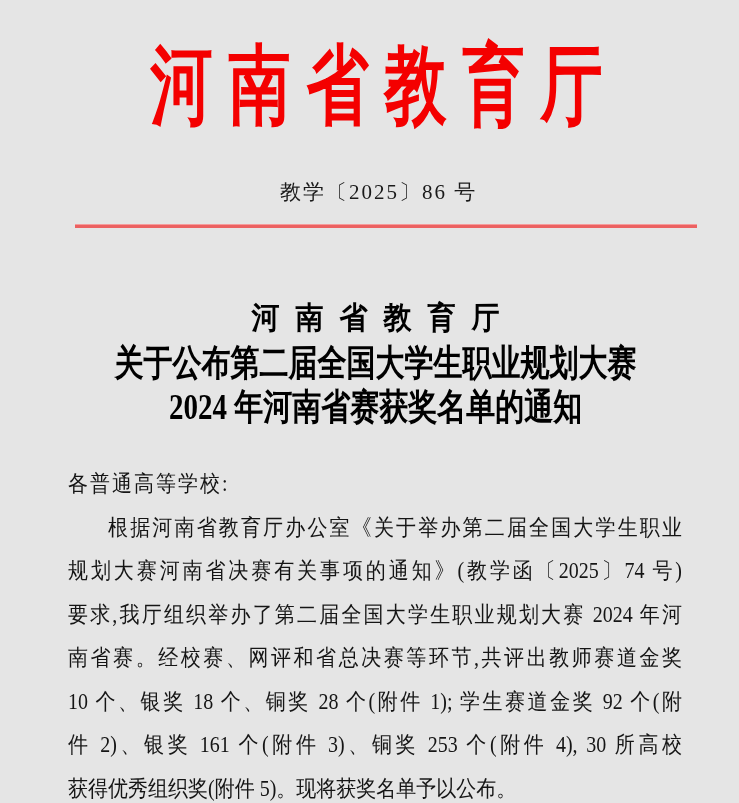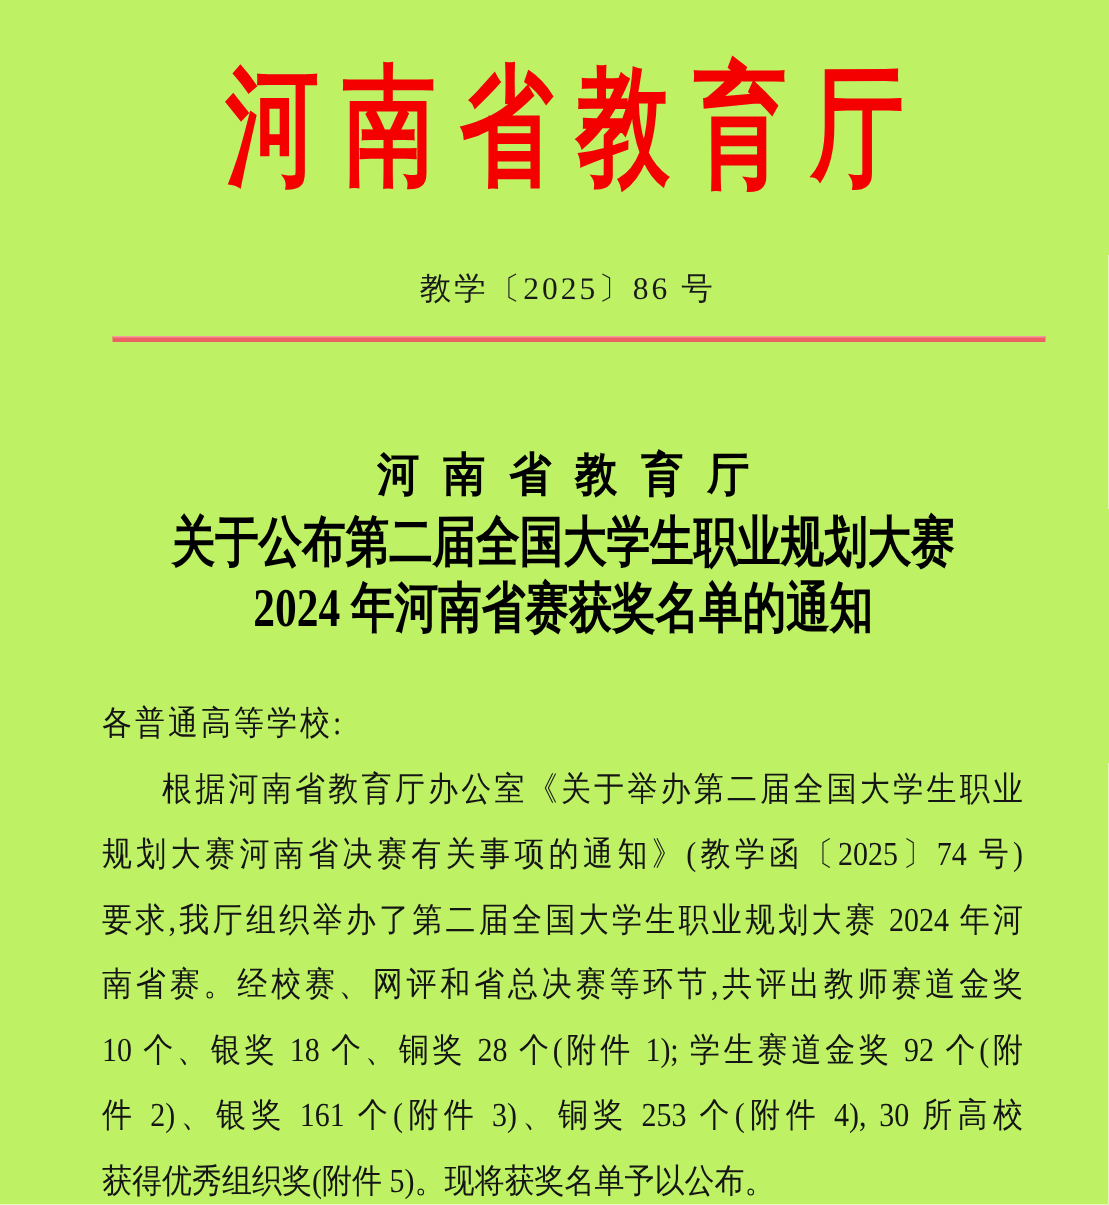--- a/index.html
+++ b/index.html
@@ -4,21 +4,21 @@
 <style>
   html, body {
     margin: 0;
     padding: 0;
     background: #ffffff;
   }
   .page {
     position: relative;
     width: 739px;
     height: 803px;
-    background: #bef264;
+    background: #e5e5e5;
     overflow: hidden;
     font-family: "Liberation Serif", "DejaVu Serif", serif;
     color: #111111;
     text-decoration: underline;
   }
   
   .agency-title {
     position: absolute;
     left: 30px;
     right: 0;

